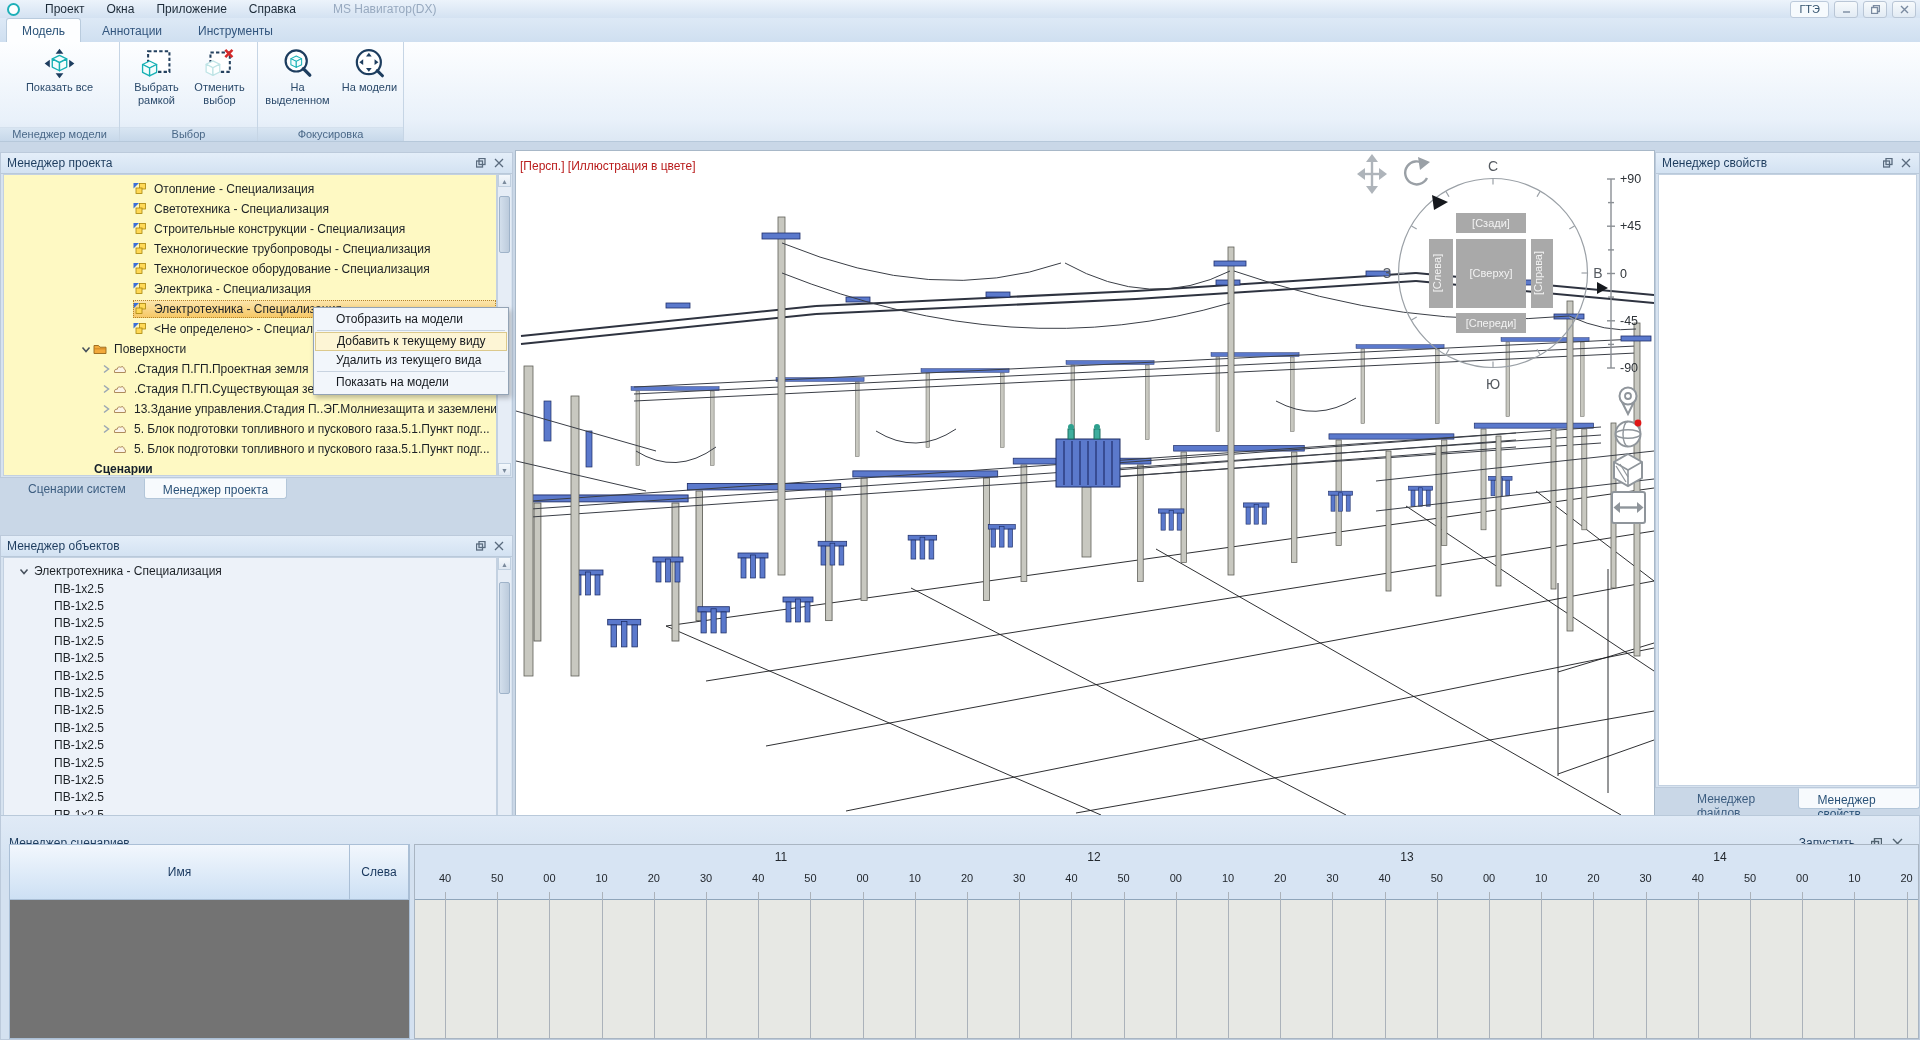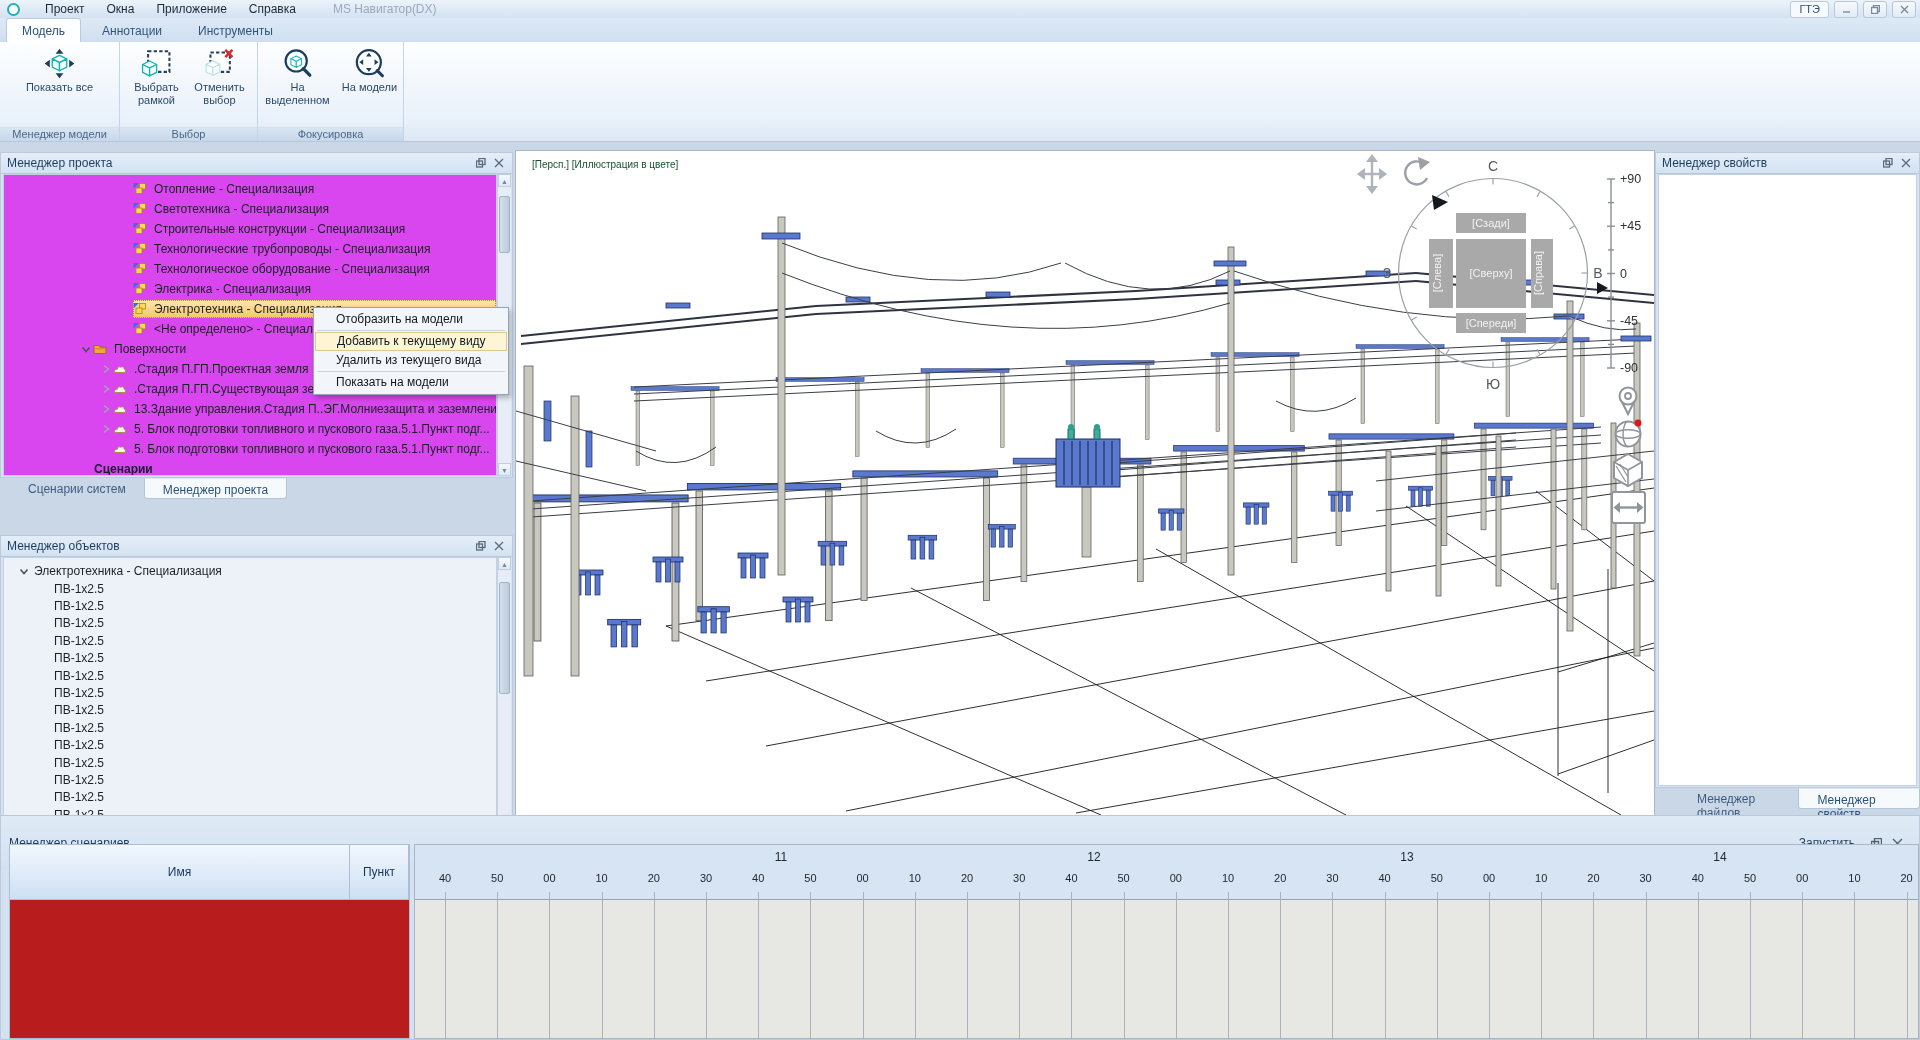--- a/index.html
+++ b/index.html
@@ -44,21 +44,21 @@
 
   
   .panel{position:absolute;background:#d7e3f0;border:1px solid #bccadb;box-sizing:border-box;}
   .phead{height:20px;background:linear-gradient(#e4eef9,#d3e2f2);border-bottom:1px solid #b9c9da;
     display:flex;align-items:center;font-size:12px;color:#1d3c5e;padding:0 6px;}
   .ph-ics{margin-left:auto;display:flex;gap:8px;margin-right:2px;}
   .ph-ics svg{width:10px;height:10px;stroke:#5a6b7e;fill:none;stroke-width:1.3;}
 
   
   .pm{left:0;top:152px;width:513px;height:326px;}
-  .pm-tree{position:absolute;left:2px;top:21px;right:15px;bottom:1px;background:#d946ef;
+  .pm-tree{position:absolute;left:2px;top:21px;right:15px;bottom:1px;background:#fef9c3;
     border:1px solid #c3d1e1;overflow:hidden;}
   .trow{height:20px;display:flex;align-items:center;font-size:12px;color:#1c2126;white-space:nowrap;}
   .trow:first-child{margin-top:4px;}
   .texp{width:14px;height:14px;flex:none;}
   .ticon{width:14px;height:14px;}
   .tin{display:flex;align-items:center;flex:1;height:18px;}
   .tico{width:18px;height:14px;flex:none;display:flex;}
   .tlbl{padding:0 3px;}
   .tlbl.b{font-weight:bold;color:#15202c;}
   .trow.sel .tin{background:linear-gradient(#fce6ae,#f6c763);outline:1px dotted #b5832a;outline-offset:-1px;}
@@ -81,21 +81,21 @@
   
   .cmenu{position:absolute;left:313px;top:307px;width:192px;background:#f2f6fb;
     border:1px solid #93a3b5;box-shadow:2px 3px 5px rgba(0,0,0,.25);padding:2px 1px;z-index:60;}
   .cmi{height:19px;line-height:19px;font-size:12px;color:#14181d;padding-left:21px;}
   .cmi.hl{background:#fdf5d5;border:1px solid #dcc98c;height:17px;line-height:17px;box-sizing:content-box;}
   .csep{height:1px;background:#c8d3e0;margin:1px 2px;}
 
   
   .vp{position:absolute;left:515px;top:150px;width:1138px;height:665px;background:#ffffff;
     border:1px solid #a8b8c8;box-sizing:content-box;overflow:hidden;}
-  .vp-label{position:absolute;left:16px;top:8px;font-size:10px;color:#14532d;z-index:5;}
+  .vp-label{position:absolute;left:4px;top:8px;font-size:12px;color:#b91c1c;z-index:5;}
   .vp svg.scene{position:absolute;left:0;top:0;}
   .pole{fill:#c8c8c0;stroke:#5f5f58;stroke-width:.8;}
   .beam{fill:#5b79cc;stroke:#20306b;stroke-width:.8;}
   .bluef{fill:#5b79cc;stroke:#1c2c62;stroke-width:.7;}
   .wire{stroke:#3a3e46;stroke-width:1;fill:none;}
   .gline{stroke:#17181c;stroke-width:.9;}
   .truss{stroke:#2e3340;stroke-width:2;}
   .hudg{stroke:#9aa0a6;fill:none;}
   .hudi{stroke:#8f959b;stroke-width:2;fill:#ffffff;}
   .ctext{font-size:14px;fill:#555a60;}
@@ -107,21 +107,21 @@
   .props-body{position:absolute;left:2px;top:21px;right:2px;bottom:1px;background:#ffffff;border:1px solid #c3d1e1;}
   .props-tabs{position:absolute;left:1655px;top:788px;width:265px;height:26px;display:flex;padding-left:24px;box-sizing:border-box;}
 
   
   .scen{left:0;top:815px;width:1920px;height:225px;background:#d4e1f0;border-top:1px solid #b9c9da;}
   .sc-head{height:22px;display:flex;align-items:center;font-size:12px;color:#1d3c5e;padding:16px 8px;
     background:linear-gradient(#e0eaf6,#d2e1f1);}
   .sc-run{margin-left:auto;margin-right:16px;font-size:12px;color:#1d3c5e;}
   .sc-ic{display:flex;gap:10px;margin-right:8px;}
   .sc-ic svg{width:11px;height:11px;stroke:#51626f;fill:none;stroke-width:1.4;}
-  .sc-table{position:absolute;left:8px;top:28px;width:401px;bottom:0;background:#b91c1c;border:1px solid #aabfd6;box-sizing:border-box;}
+  .sc-table{position:absolute;left:8px;top:28px;width:401px;bottom:0;background:#737373;border:1px solid #aabfd6;box-sizing:border-box;}
   .sc-thead{display:flex;height:54px;border-bottom:1px solid #aabfd6;}
   .sc-th{background:linear-gradient(#f2f7fd,#cde0f4);border-right:1px solid #aabfd6;box-sizing:border-box;
     font-size:12px;color:#17365d;display:flex;align-items:center;justify-content:center;}
   .sc-tl{position:absolute;left:413px;top:28px;right:0;bottom:0;background:#e7e8e4;border:1px solid #a9b5c2;box-sizing:border-box;}
   .tl-head{position:absolute;left:0;top:0;right:0;height:54px;background:#d7e4f3;border-bottom:1px solid #8fa5ba;}
   .tl-hr{position:absolute;top:5px;width:24px;text-align:center;font-size:12px;color:#23282e;}
   .tl-min{position:absolute;top:27px;width:28px;text-align:center;font-size:11px;color:#23282e;}
   .tl-line{position:absolute;top:47px;bottom:0;width:1px;background:#abb2ba;}
 </style>
 </head>
@@ -816,21 +816,21 @@
             <rect x="0.5" y="3.5" width="7" height="7"></rect>
           </svg>
         <svg viewBox="0 0 11 11">
             <path d="M1,1 L10,10 M10,1 L1,10"></path>
           </svg>
       </span>
     </div>
     <div class="sc-table">
       <div class="sc-thead" id="sc-thead">
           <div class="sc-th" style="width: 340px;">Имя</div>
-          <div class="sc-th" style="width: 59px;">Пункт</div>
+          <div class="sc-th" style="width: 59px;">Слева</div>
         </div>
     </div>
     <div class="sc-tl">
       <div class="tl-head" id="tl-head">
           <span class="tl-min" style="left: 16px;">40</span>
           <span class="tl-min" style="left: 68.2px;">50</span>
           <span class="tl-min" style="left: 120.4px;">00</span>
           <span class="tl-min" style="left: 172.6px;">10</span>
           <span class="tl-min" style="left: 224.8px;">20</span>
           <span class="tl-min" style="left: 277px;">30</span>

